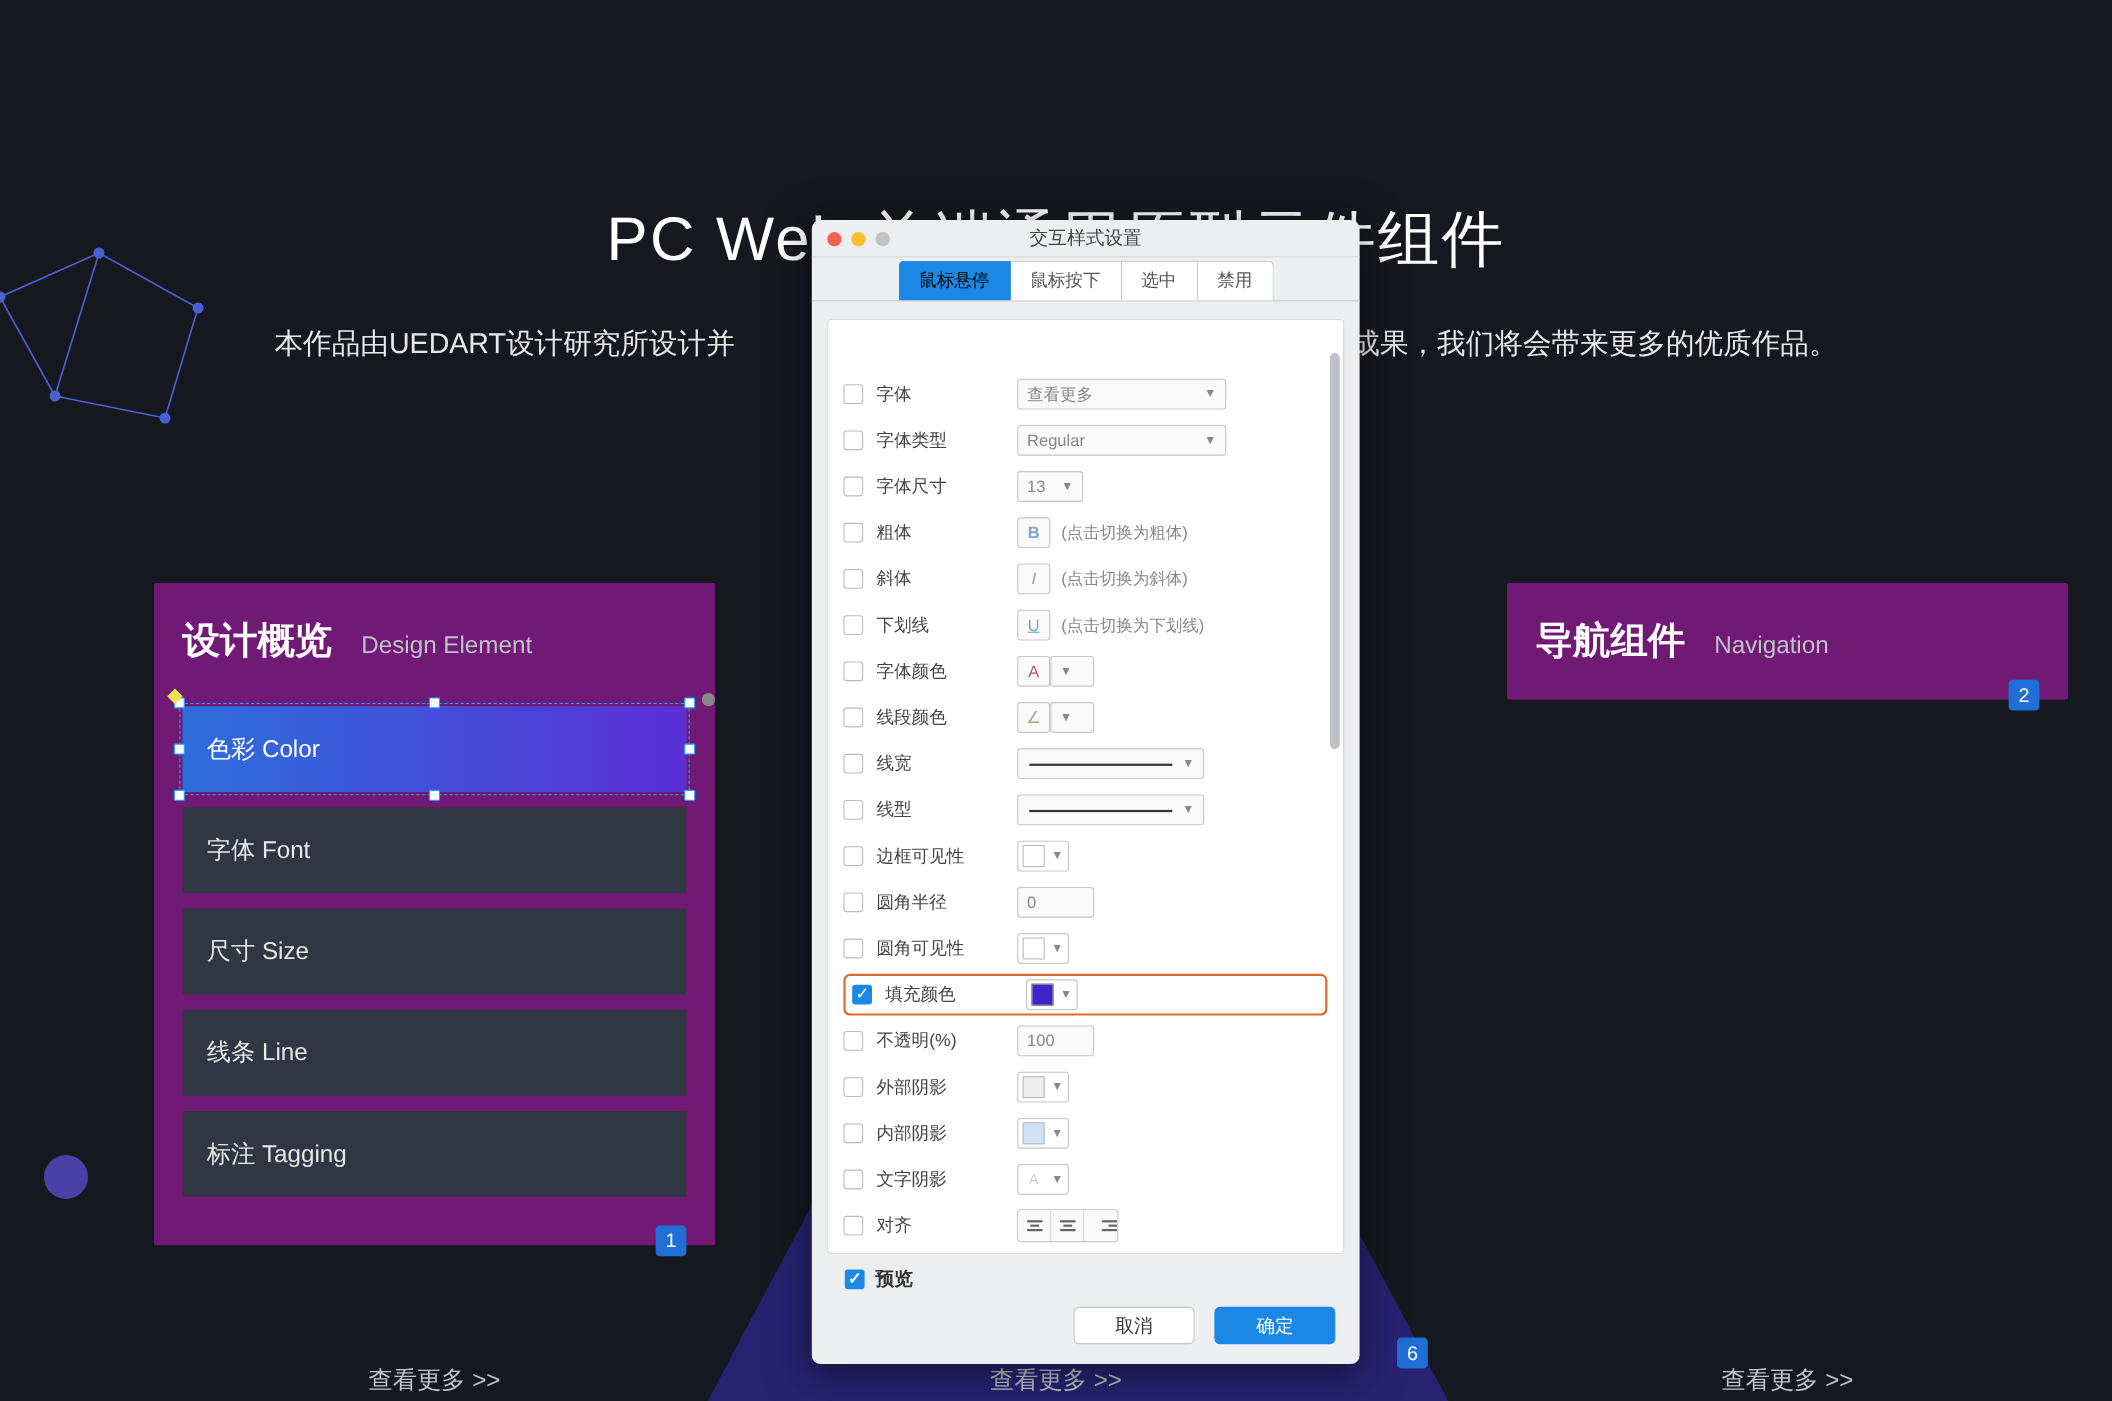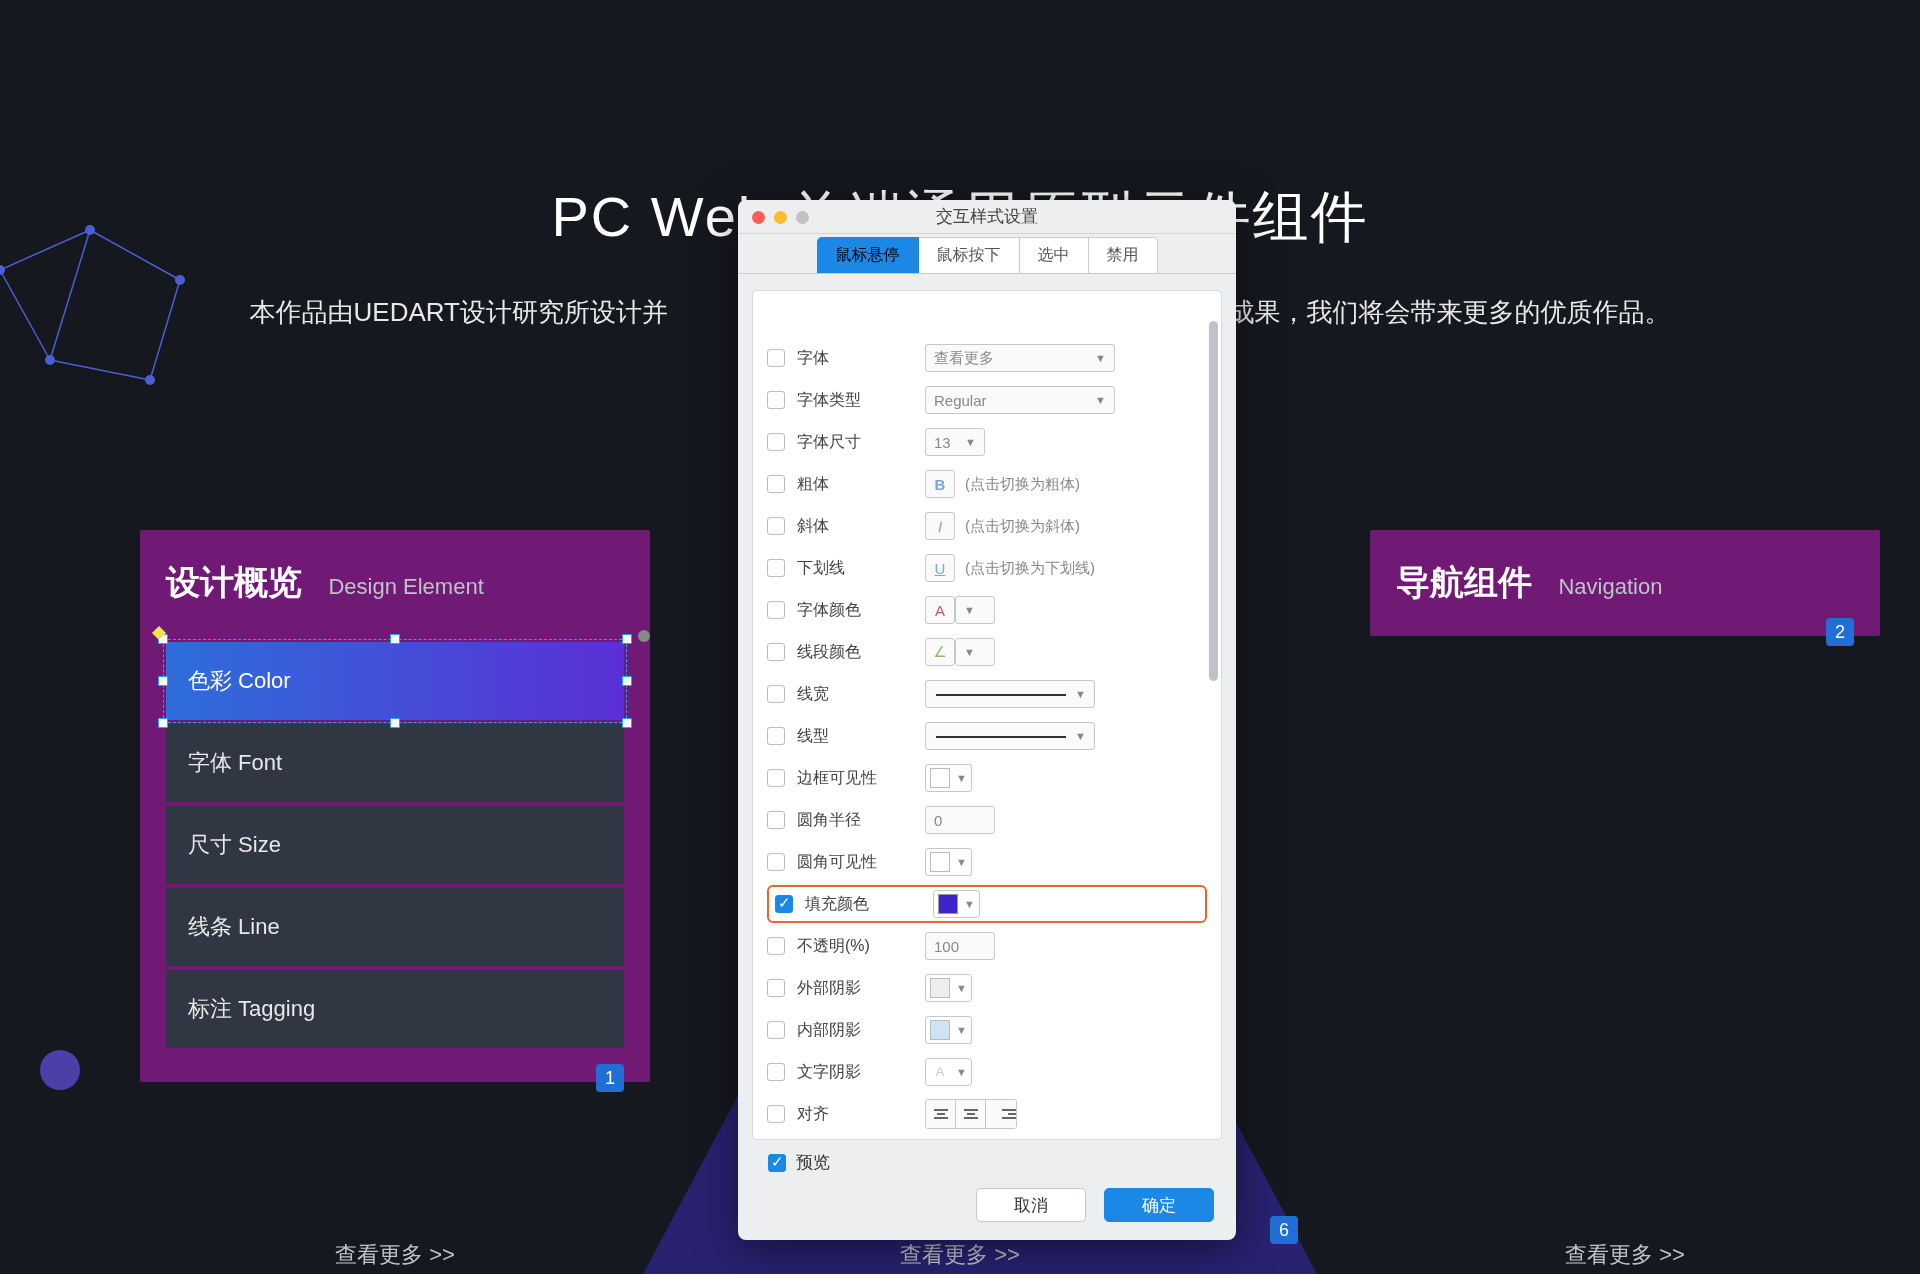--- a/index.html
+++ b/index.html
@@ -16,21 +16,21 @@
 
 .tri { position:absolute; left:640px; top:640px; width:0; height:0; border-left:340px solid transparent; border-right:340px solid transparent; border-bottom:640px solid #2a237a; opacity:.9; }
 
 
 .card { position:absolute; width:510px; background:#701a75; padding:30px 26px 30px 26px; border-radius:2px; }
 .card-left { left:140px; top:530px; }
 .card-right { left:1370px; top:530px; }
 .card h2 { font-size:34px; font-weight:700; display:inline-block; }
 .card .sub { font-size:22px; color:#bfc2c9; margin-left:22px; font-weight:400; }
 .card-items { margin-top:36px; }
-.card-item { background:#303642; height:78px; line-height:78px; padding-left:22px; font-size:22px; margin-bottom:4px; cursor:pointer; color:#e8e8e8; }
+.card-item { background:#303642; height:78px; line-height:78px; padding-left:22px; font-size:22px; margin-bottom:14px; cursor:pointer; color:#e8e8e8; }
 .card-item.active { background:linear-gradient(90deg,#2d6edb 0%,#5b2fd6 100%); color:#fff; position:relative; }
 
 
 .sel-outline { position:absolute; left:-3px; top:-3px; right:-3px; bottom:-3px; border:1.5px dashed #1fa4ff; pointer-events:none; }
 .handle { position:absolute; width:10px; height:10px; background:#fff; border:1px solid #1fa4ff; border-radius:1px; }
 .h-tl{left:-6px;top:-6px}.h-tm{left:50%;top:-6px;margin-left:-5px}.h-tr{right:-6px;top:-6px}
 .h-ml{left:-6px;top:50%;margin-top:-5px}.h-mr{right:-6px;top:50%;margin-top:-5px}
 .h-bl{left:-6px;bottom:-6px}.h-bm{left:50%;bottom:-6px;margin-left:-5px}.h-br{right:-6px;bottom:-6px}
 .note-dot{position:absolute;left:-12px;top:-14px;width:10px;height:10px;background:#f2e24b;transform:rotate(45deg)}
 .conn-dot{position:absolute;right:-26px;top:-12px;width:12px;height:12px;border-radius:50%;background:#888}
@@ -83,21 +83,21 @@
 
 .align-grp { display:inline-flex; border:1px solid #c4c7cb; border-radius:3px; overflow:hidden; }
 .align-grp span { width:30px; height:28px; display:flex; align-items:center; justify-content:center; background:#fafafa; border-right:1px solid #c4c7cb; cursor:pointer; }
 .align-grp span:last-child{border-right:none}
 .align-grp span.on{background:#d7ecff}
 .align-bar{display:flex;flex-direction:column;gap:2px}
 .align-bar i{display:block;height:2px;background:#666}
 
 .row-highlight { border:2px solid #e06a2b; border-radius:6px; padding:3px 6px; height:auto; margin:2px 0; }
 
-.dlg-footer-preview { position:absolute; left:30px; bottom:66px; display:flex; align-items:center; font-size:17px; color:#333; }
+.dlg-footer-preview { position:absolute; left:30px; bottom:66px; display:flex; align-items:center; font-size:17px; color:#333;font-weight:bold; }
 .dlg-buttons { position:absolute; right:22px; bottom:18px; display:flex; gap:18px; }
 .btn { width:110px; height:34px; border-radius:5px; font-size:17px; cursor:pointer; border:1px solid #c4c7cb; background:#fff; color:#333; }
 .btn-primary{background:#1b88e6;color:#fff;border-color:#1b88e6}
 
 svg.netsvg line{stroke:#4a5fd1;stroke-width:1.5}
 svg.netsvg circle{fill:#4a5fd1}
 </style>
 </head>
 <body>
 

